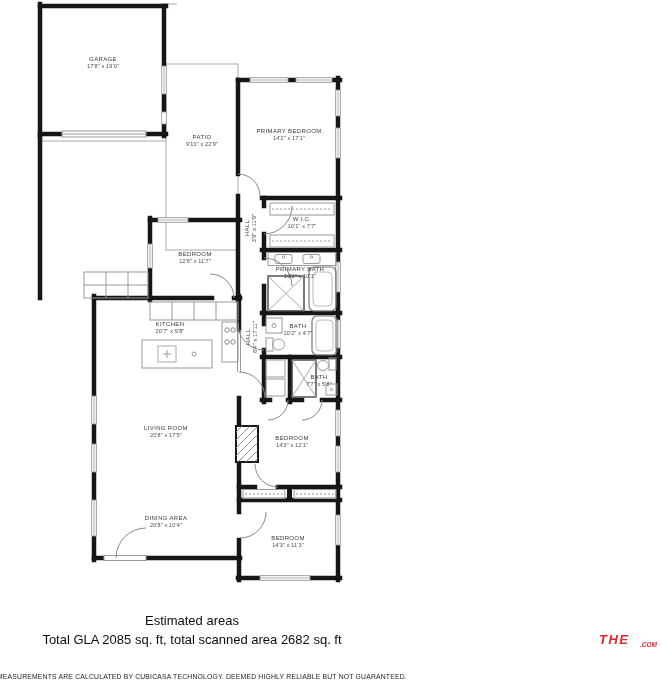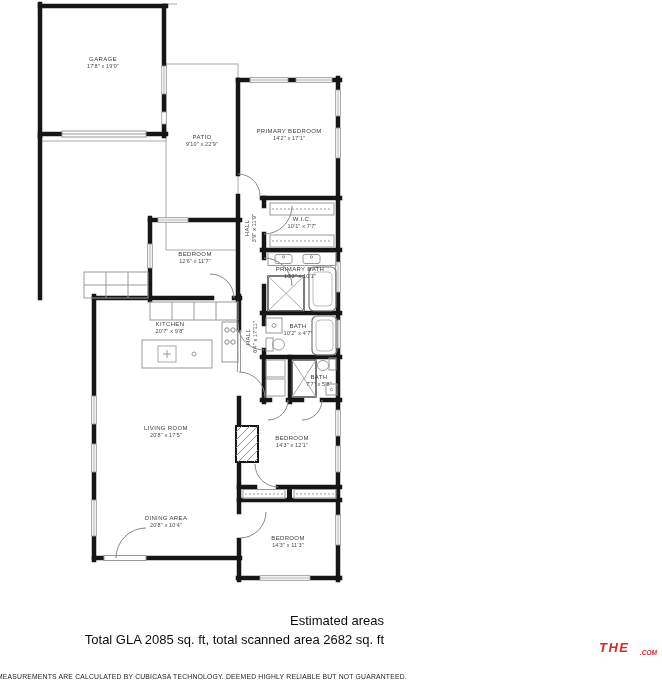--- a/index.html
+++ b/index.html
@@ -4,28 +4,28 @@
 <style>
   html,body{margin:0;padding:0;background:#fff;}
   .canvas{position:relative;width:662px;height:689px;background:#fff;overflow:hidden;
           font-family:"Liberation Sans",sans-serif;}
   .plan-svg{position:absolute;left:0;top:0;}
   .room-label{position:absolute;transform:translate(-50%,-50%);text-align:center;
               color:#3c3c3c;white-space:nowrap;pointer-events:none;}
   .room-label.vert{transform:translate(-50%,-50%) rotate(-90deg);}
   .room-label .rn{font-size:6px;letter-spacing:.35px;}
   .room-label .rd{font-size:5.5px;letter-spacing:.15px;margin-top:1px;color:#4a4a4a;}
-  .footer{position:absolute;left:0;top:613px;width:384px;text-align:right;color:#0d0d0d;}
+  .footer{position:absolute;left:0;top:613px;width:384px;text-align:center;color:#0d0d0d;}
   .footer .title{font-size:13px;margin-bottom:4px;}
   .footer .gla{font-size:13px;line-height:16.5px;}
   .disclaimer{position:absolute;left:-3px;top:673px;font-size:6.8px;color:#222;
               letter-spacing:.2px;white-space:nowrap;}
   .mls{position:absolute;right:2px;top:633px;width:76px;color:#e2262c;font-style:italic;
        font-weight:bold;line-height:1;}
-  .mls-the{font-size:13px;letter-spacing:1.5px;margin-left:15px;margin-top:8px;}
+  .mls-the{font-size:13px;letter-spacing:1.5px;margin-left:15px;}
   .mls-main{font-size:29px;letter-spacing:-1px;margin-top:-1px;display:inline-block;margin-left:1px;}
   .mls-tm{font-size:8px;vertical-align:top;}
   .mls-com{font-size:6.5px;text-align:right;margin-top:-4px;margin-right:3px;}
 </style>
 </head>
 <body>
 
 <div class="canvas">
 
 <svg class="plan-svg" width="662" height="689" viewBox="0 0 662 689">

